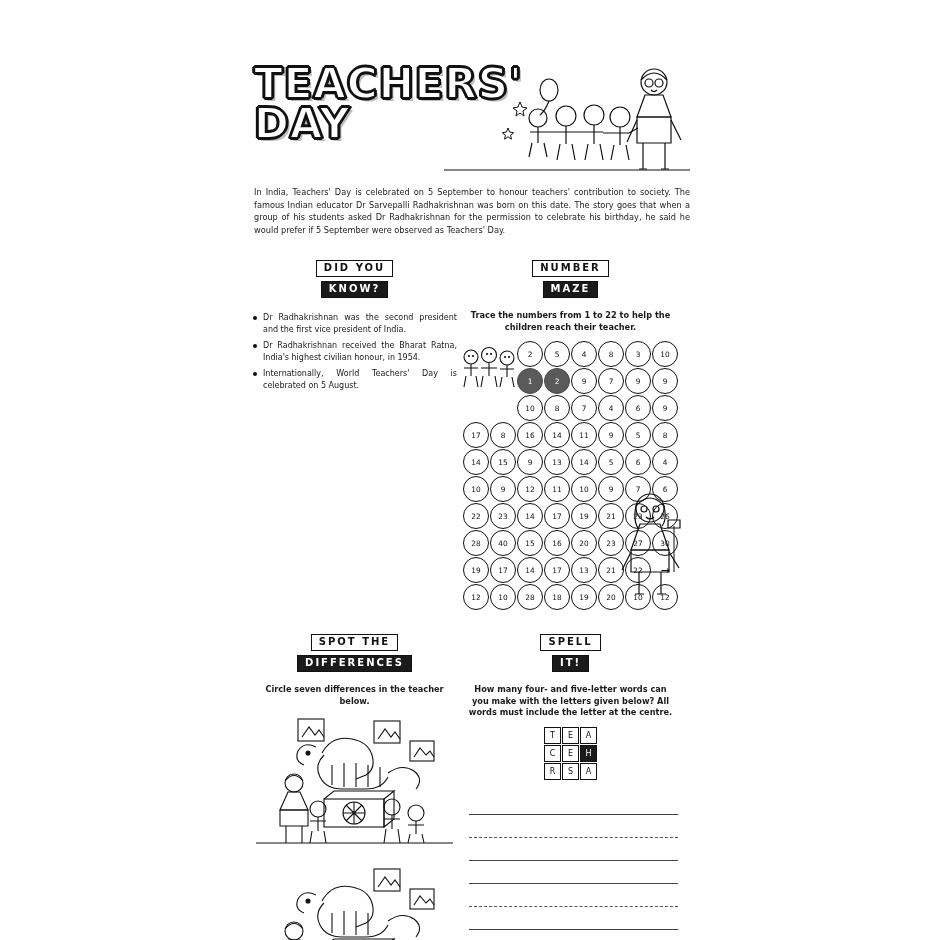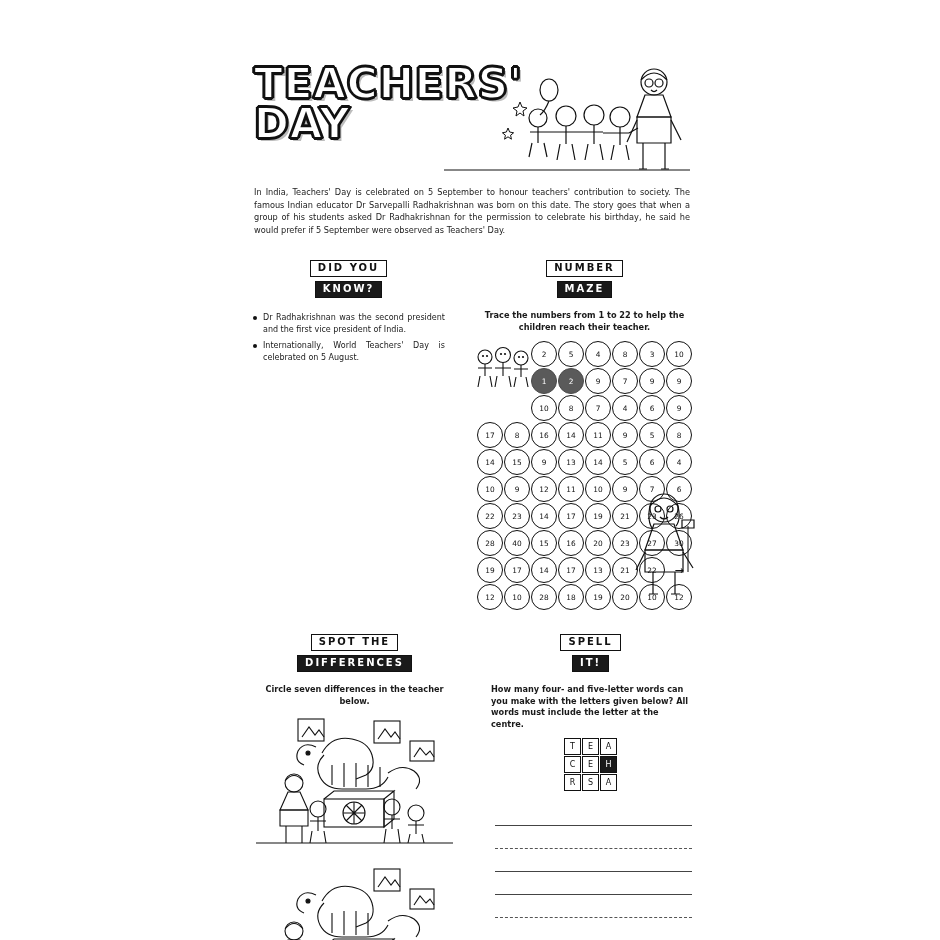--- a/index.html
+++ b/index.html
@@ -89,21 +89,21 @@
   .banner .ln.dark {
     background: #1a1a1a;
     color: #fff;
     border-color: #111;
   }
   .center { text-align: center; }
 
   
   .cols {
     display: flex;
-    gap: 32px;
+    gap: 6px;
     margin-top: 22px;
   }
   .col-left { width: 205px; }
   .col-right { width: 215px; }
 
   
   .dyk-list {
     margin: 12px 0 0 0;
     padding: 0;
     list-style: none;
@@ -191,21 +191,21 @@
     width: 205px;
     height: 148px;
     display: block;
     margin: 0 auto;
   }
 
   
   .spell-instr {
     font-size: 8.2px;
     line-height: 11.5px;
-    text-align: left;
+    text-align: center;
     font-weight: bold;
     margin: 10px 2px 8px 2px;
   }
   .spell-grid {
     display: grid;
     grid-template-columns: repeat(3, 17px);
     grid-auto-rows: 17px;
     gap: 1px;
     justify-content: center;
   }
@@ -289,20 +289,21 @@
 
       <div class="col-left">
         <div class="center">
           <div class="banner">
             <span class="ln">DID YOU</span><br>
             <span class="ln dark">KNOW?</span>
           </div>
         </div>
         <ul class="dyk-list">
           <li>Dr Radhakrishnan was the second president and the first vice president of India.</li>
+          <li>Dr Radhakrishnan received the Bharat Ratna, India's highest civilian honour, in 1954.</li>
           <li>Internationally, World Teachers' Day is celebrated on 5 August.</li>
         </ul>
       </div>
 
       <div class="col-right">
         <div class="center">
           <div class="banner">
             <span class="ln">NUMBER</span><br>
             <span class="ln dark">MAZE</span>
           </div>

